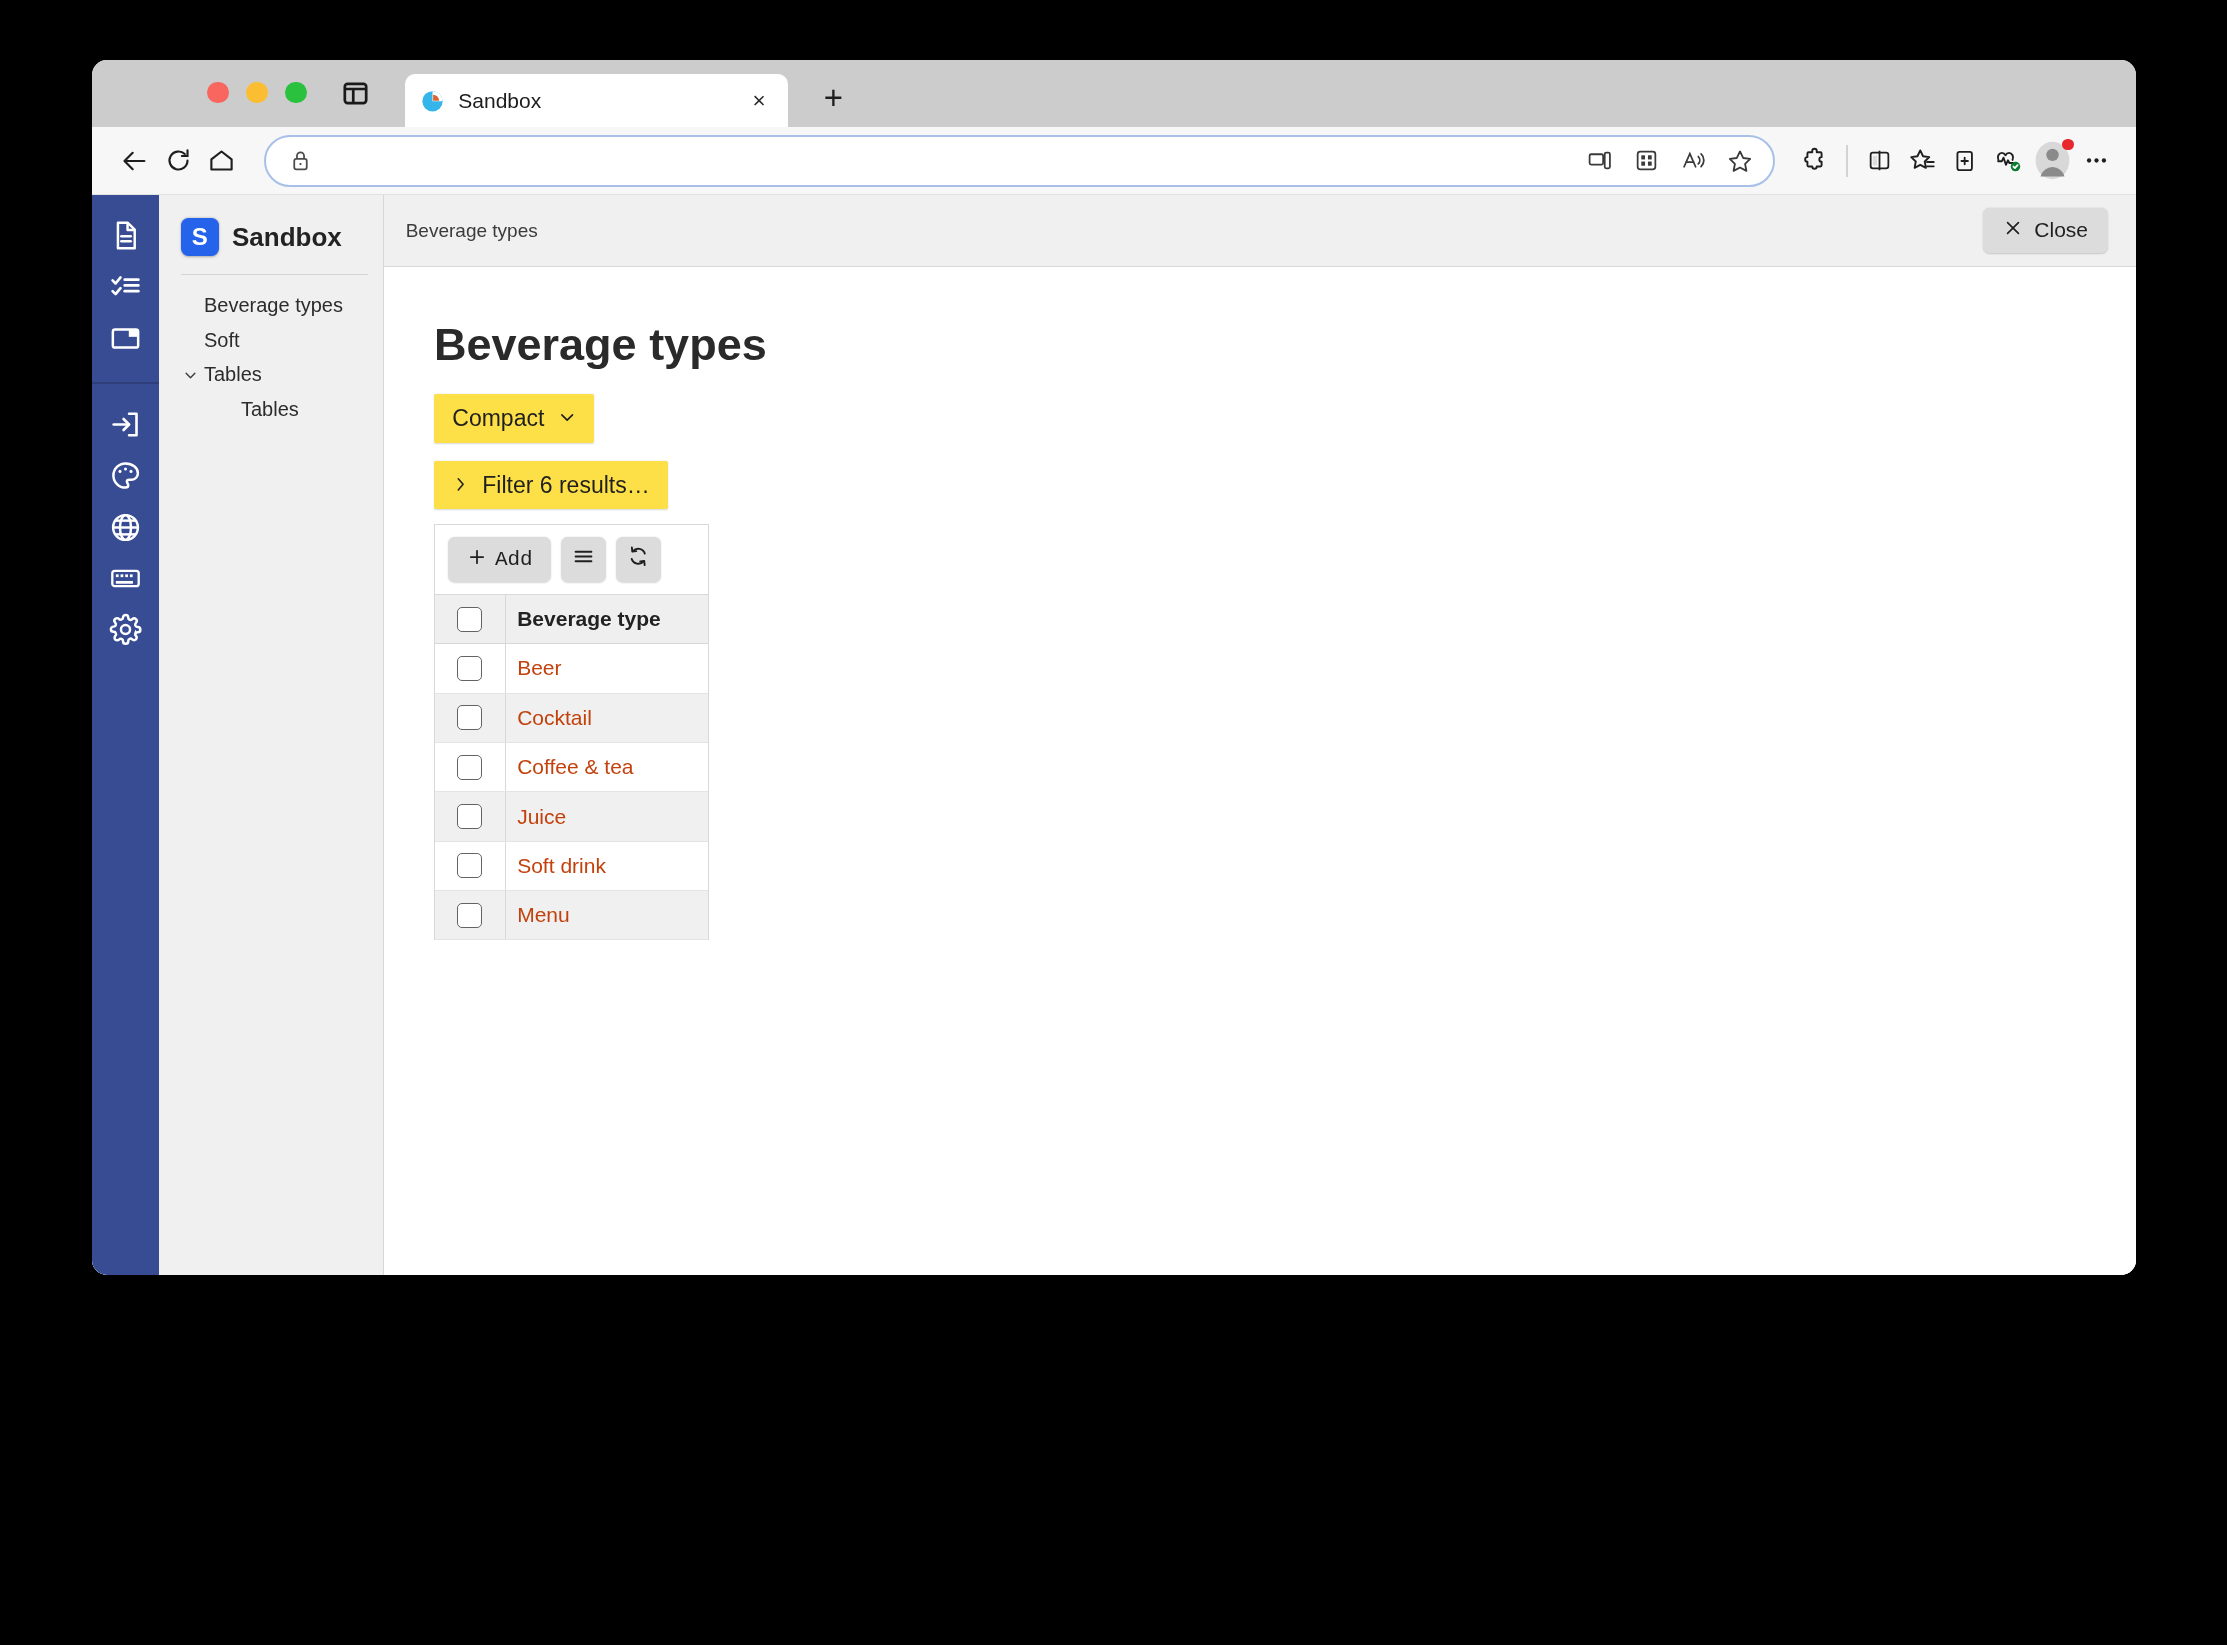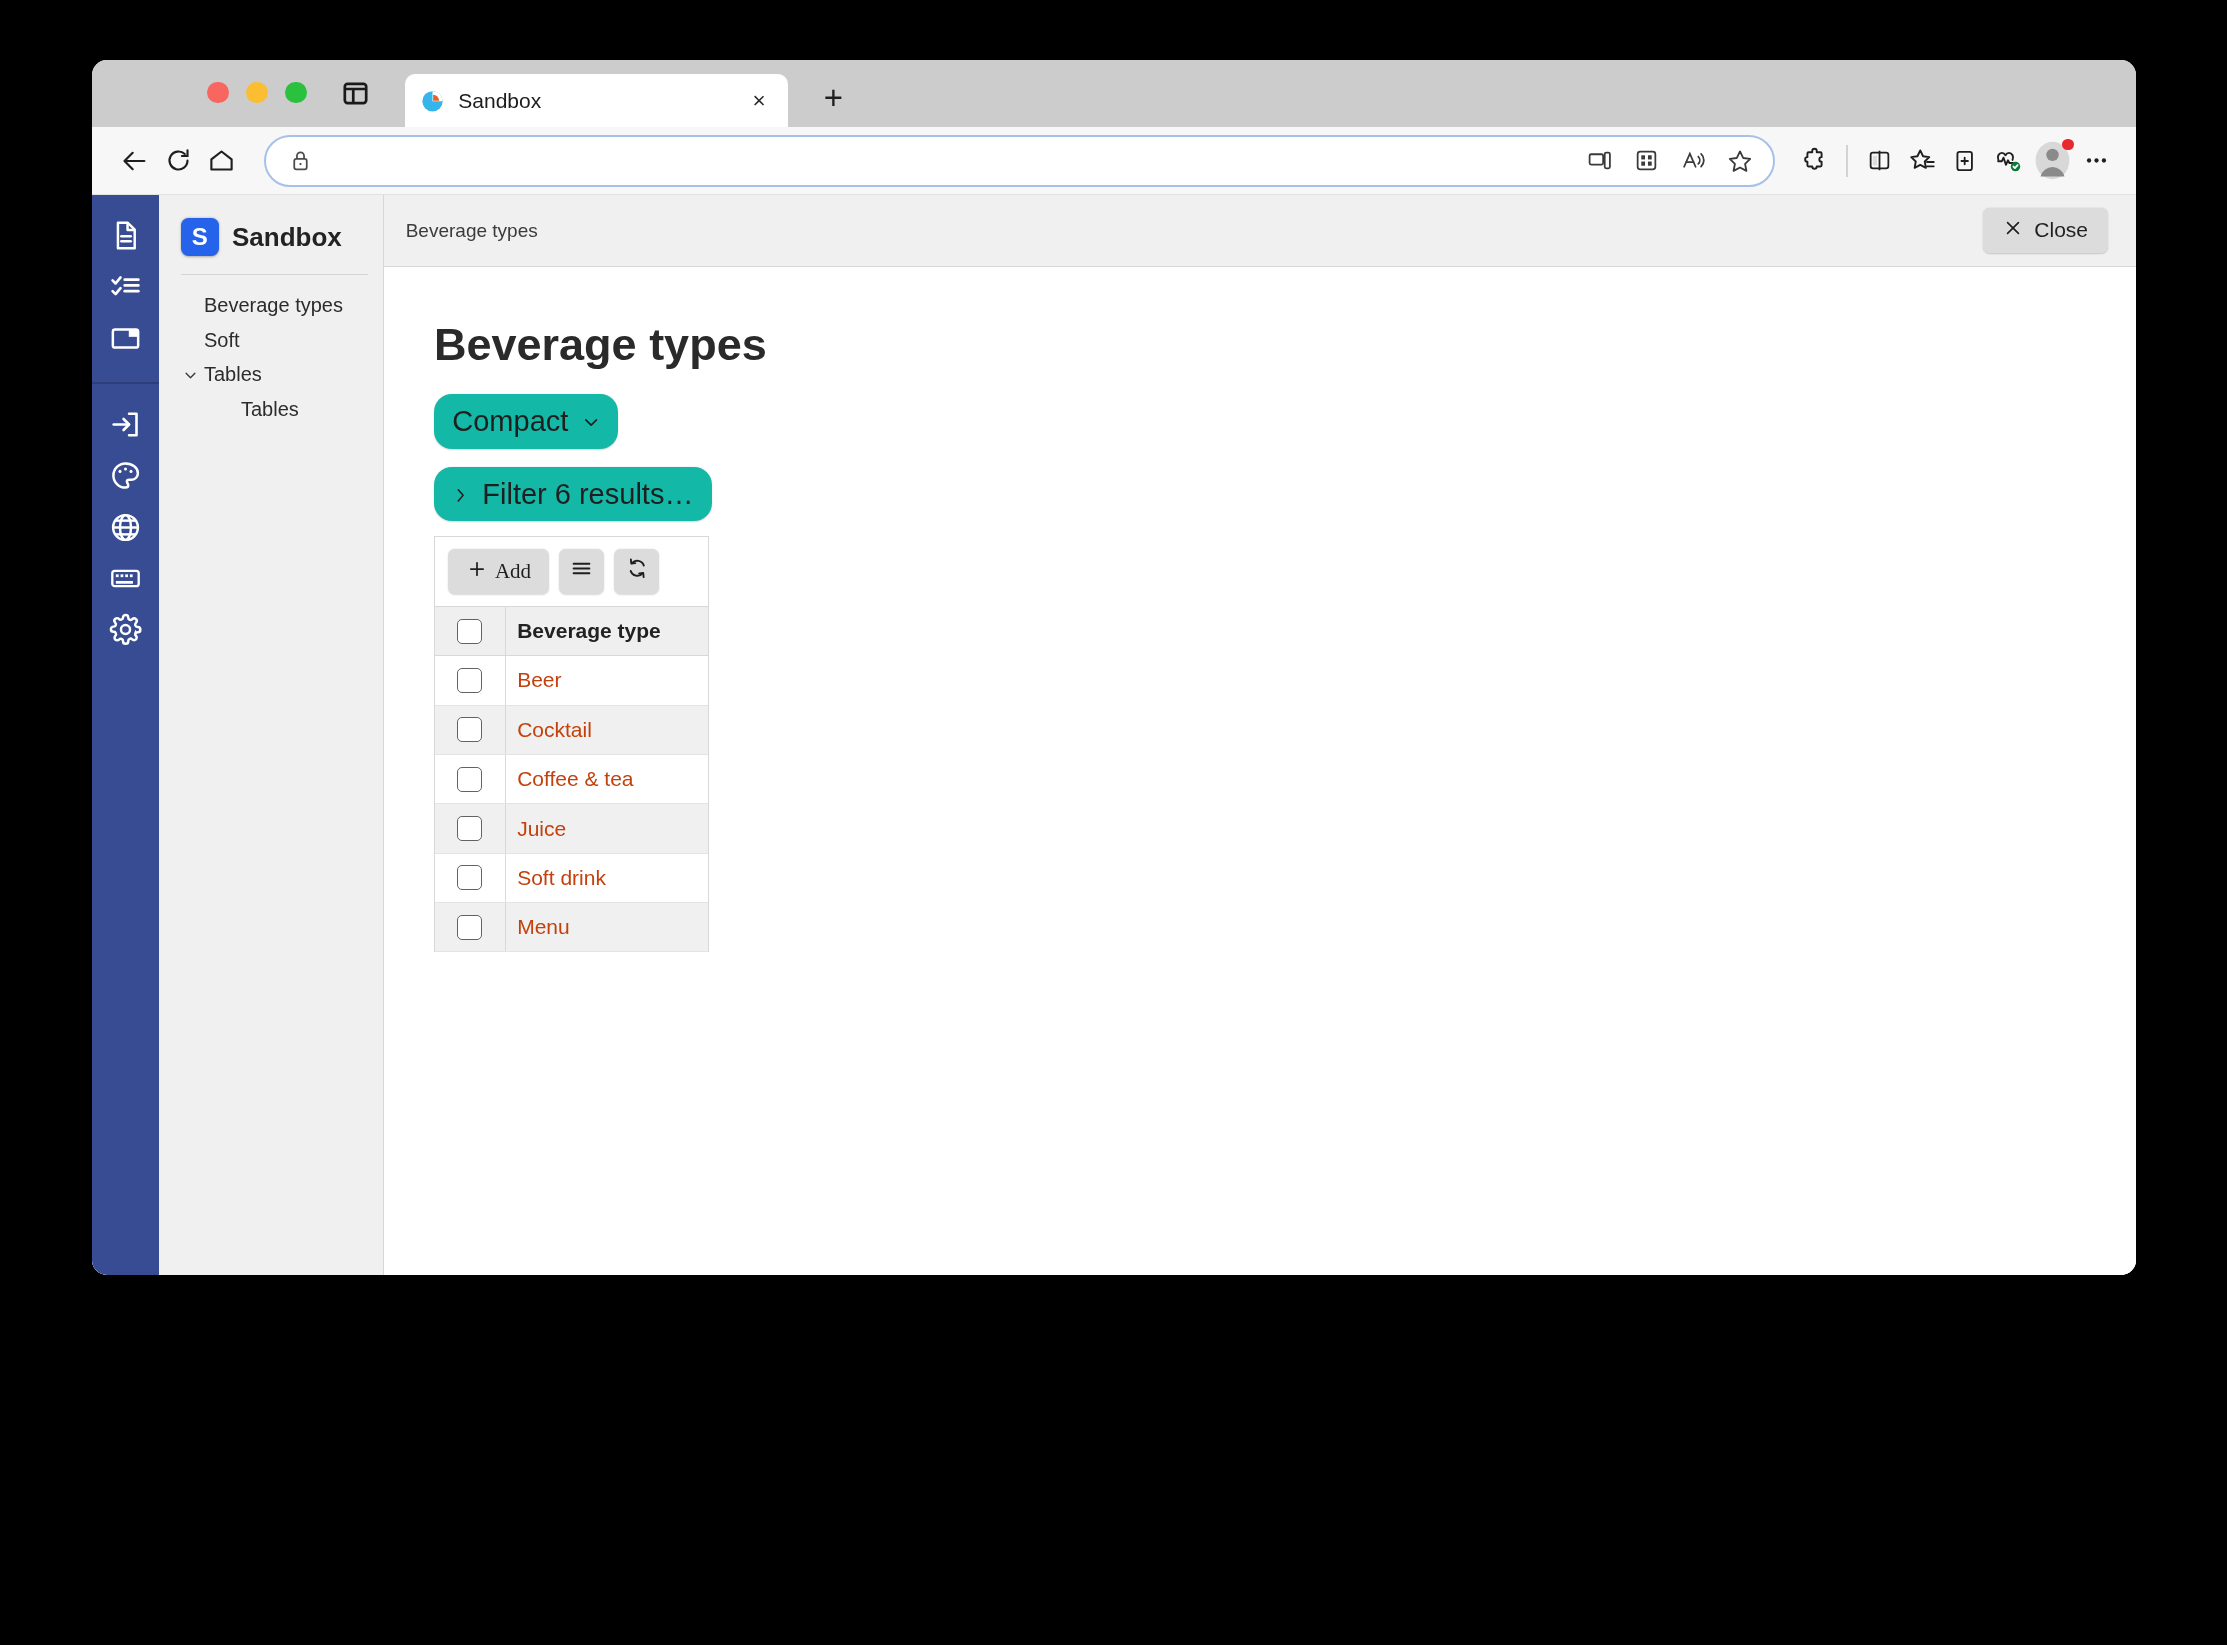--- a/index.html
+++ b/index.html
@@ -224,24 +224,24 @@
     background: #ffffff;
     padding: 52px 0 0 50px;
     overflow: hidden;
   }
   .page-title {
     font-size: 45px; font-weight: bold; color: #2a2a2a;
     margin-bottom: 23px;
   }
   .pill {
     display: inline-flex; align-items: center; gap: 13.3px;
-    background: #14b8a6; border: none;
-    border-radius: 18px;
+    background: #fde047; border: none;
+    border-radius: 2px;
     padding: 10.8px 18.3px;
-    font-size: 29px; color: #1f1f1f;
+    font-size: 23px; color: #1f1f1f;
     font-family: "Liberation Sans", sans-serif;
     box-shadow: 0 0.8px 1.7px rgba(0,0,0,0.16);
   }
   .row-gap { margin-bottom: 18.3px; }
 
   
   .table-card {
     margin-top: 15px;
     width: 275px;
     border: 0.8px solid #d8d8d8;
@@ -249,21 +249,21 @@
     background: #ffffff;
   }
   .table-toolbar {
     display: flex; align-items: center; gap: 10px;
     padding: 11.7px 13.3px;
   }
   .tbtn {
     background: #dcdcdc; border: none; border-radius: 6.7px;
     display: flex; align-items: center; justify-content: center; gap: 8.3px;
     font-size: 21px; color: #1f1f1f;
-    font-family: Liberation Serif, serif;
+    font-family: Liberation Mono, monospace;
     box-shadow: 0 0.8px 1.7px rgba(0,0,0,0.16);
     height: 45px;
   }
   .tbtn.add { padding: 0 18.3px; }
   .tbtn.icon { width: 45px; }
 
   table { border-collapse: collapse; width: 100%; }
   thead th {
     background: #efefef;
     border-top: 0.8px solid #d8d8d8;

